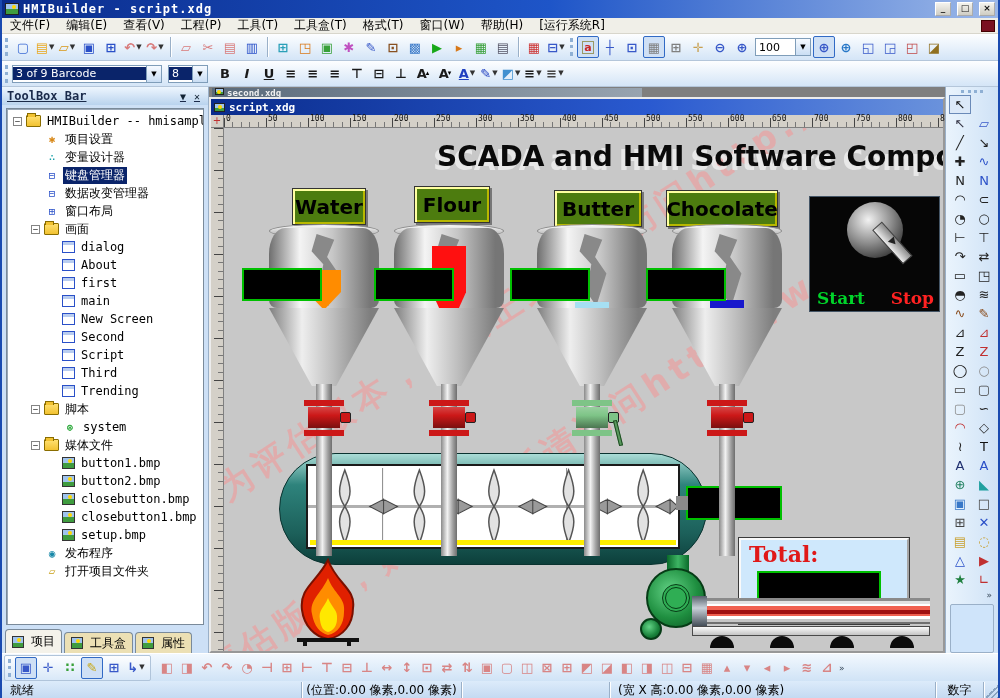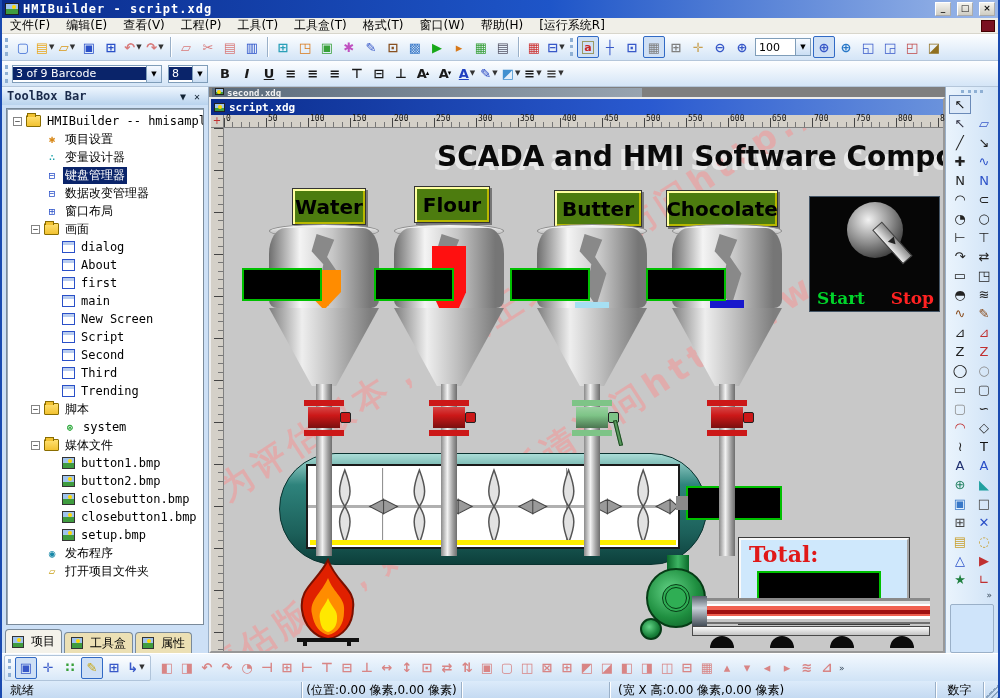--- a/index.html
+++ b/index.html
@@ -37,21 +37,21 @@
     font-size:11px;flex:none;}
   .combo .ctext{padding:0 3px;white-space:nowrap;overflow:hidden;}
   .combo .ctext.hl{background:#0a246a;color:#fff;}
   .combo .cdd{width:15px;height:100%;border-left:1px solid #7f9db9;background:linear-gradient(#f6faff,#cadef4);
     font-size:7px;display:flex;align-items:center;justify-content:center;}
   
   .mainrow{display:flex;height:566px;}
   
   .lpanel{width:207px;background:#cde0f6;display:flex;flex-direction:column;border-right:1px solid #9ab0c8;}
   .lp-head{height:18px;display:flex;align-items:center;background:linear-gradient(#eef6fe,#b9d3ee);
-    font-weight:bold;font-size:12px;color:#1a2a4a;padding:0 5px;font-family:"DejaVu Sans Mono",monospace;}
+    font-weight:bold;font-size:12px;color:#1a2a4a;padding:0 5px;font-family:"DejaVu Sans Mono",monospace;text-decoration:underline;}
   .lp-head .hb{margin-left:auto;font-size:10px;padding:0 3px;color:#123;}
   .lp-head .hb+ .hb{margin-left:2px;}
   .tree{flex:1;margin:3px 4px;background:#fff;border:1px solid #7a8a9a;
     box-shadow:inset 1px 1px 0 #9aa8b8;overflow:hidden;padding:3px 0 0 2px;}
   .trow{height:18px;display:flex;align-items:center;white-space:nowrap;
     font-family:"DejaVu Sans Mono",monospace;font-size:12px;}
   .exp{width:9px;height:9px;border:1px solid #848484;background:#fff;font-size:9px;line-height:6px;
     text-align:center;margin-right:4px;flex:none;color:#333;}
   .tlabel{padding:0 2px;}
   .trow.selrow .tlabel{background:#0a246a;color:#fff;}
@@ -487,26 +487,26 @@
             <span class="tlabel">main</span>
           </div>
           <div class="trow" style="padding-left: 40px;">
             <span style="width: 13px; flex: 0 0 auto;"></span>
             <span class="ico screen"></span>
             <span class="tlabel">New Screen</span>
           </div>
           <div class="trow" style="padding-left: 40px;">
             <span style="width: 13px; flex: 0 0 auto;"></span>
             <span class="ico screen"></span>
+            <span class="tlabel">Second</span>
+          </div>
+          <div class="trow" style="padding-left: 40px;">
+            <span style="width: 13px; flex: 0 0 auto;"></span>
+            <span class="ico screen"></span>
             <span class="tlabel">Script</span>
-          </div>
-          <div class="trow" style="padding-left: 40px;">
-            <span style="width: 13px; flex: 0 0 auto;"></span>
-            <span class="ico screen"></span>
-            <span class="tlabel">Second</span>
           </div>
           <div class="trow" style="padding-left: 40px;">
             <span style="width: 13px; flex: 0 0 auto;"></span>
             <span class="ico screen"></span>
             <span class="tlabel">Third</span>
           </div>
           <div class="trow" style="padding-left: 40px;">
             <span style="width: 13px; flex: 0 0 auto;"></span>
             <span class="ico screen"></span>
             <span class="tlabel">Trending</span>

